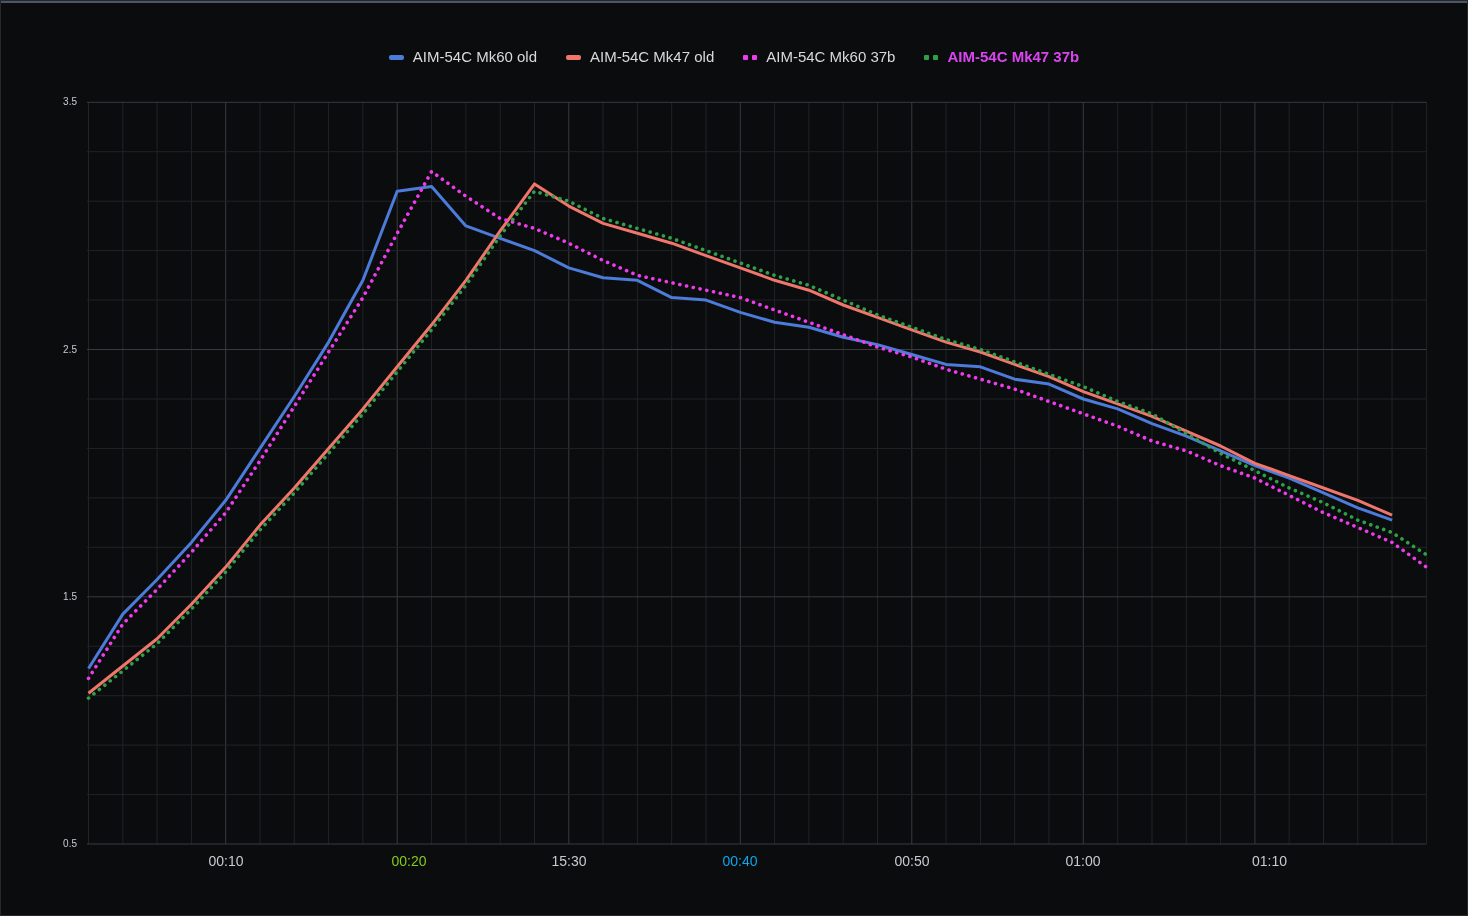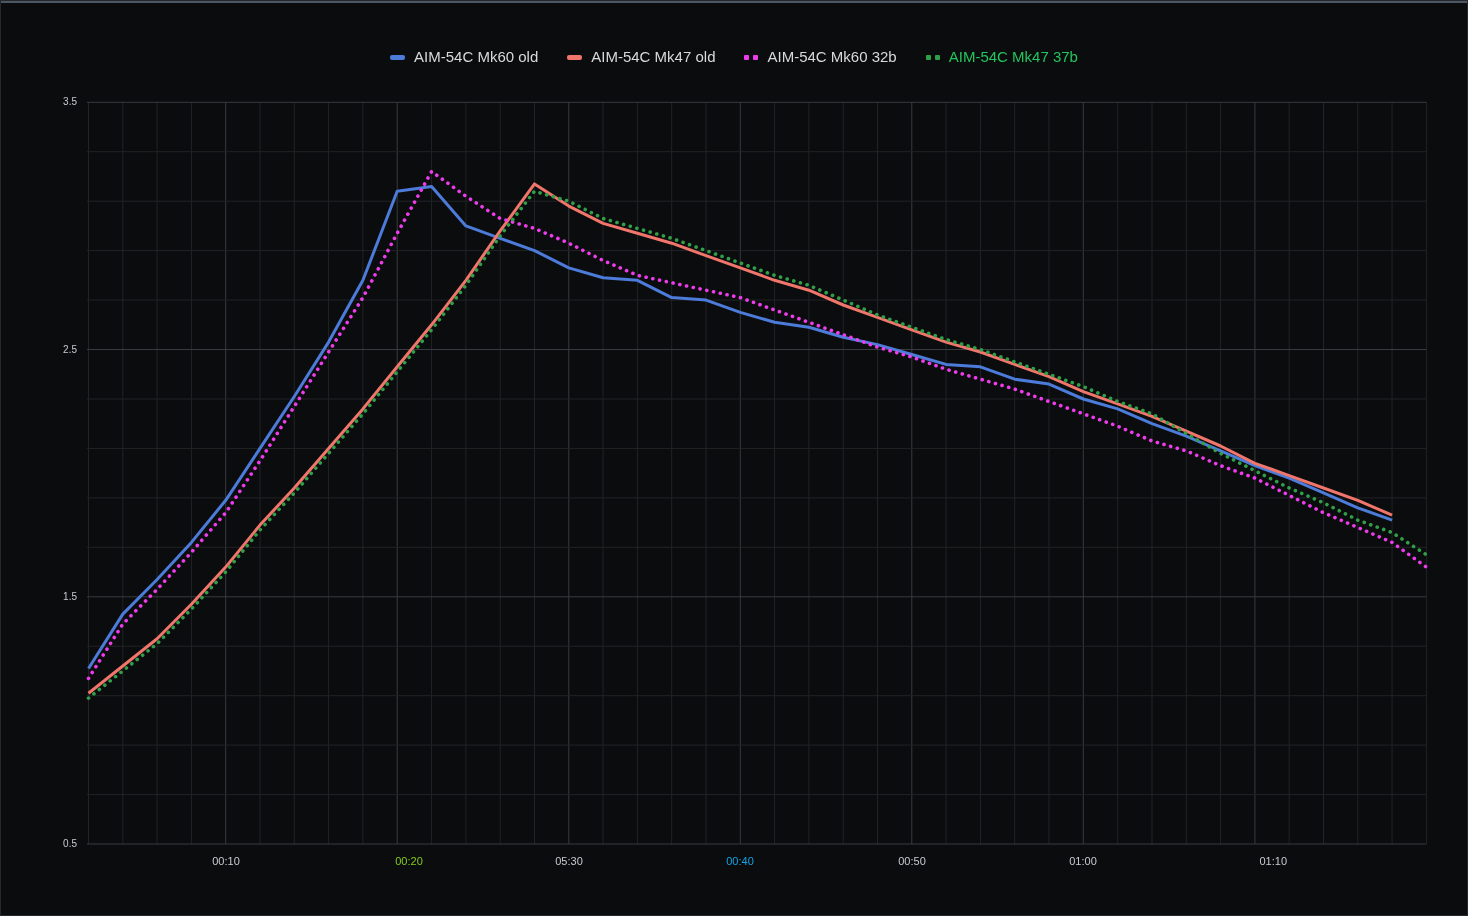--- a/index.html
+++ b/index.html
@@ -26,21 +26,21 @@
   .sw-dots{display:inline-flex;gap:4px;align-items:center;}
   .sw-dot{width:5px;height:5px;border-radius:1px;display:inline-block;}
   .legend-label{margin-left:9px;font-size:15px;line-height:20px;}
   svg#chart{position:absolute;left:0;top:0;}
   .ylab{
     position:absolute;width:40px;left:36px;height:18px;line-height:18px;
     text-align:right;font-size:10px;
   }
   .xlab{
     position:absolute;width:64px;height:18px;line-height:18px;top:851px;
-    text-align:center;font-size:11px;
+    text-align:center;font-size:14px;
   }
 </style>
 </head>
 <body>
 
 <div class="top-accent" style="background: rgb(75, 87, 99);"></div>
 
 <div class="panel">
   <div class="legend" id="legend">
       <div class="legend-item">
@@ -49,28 +49,28 @@
       </div>
       <div class="legend-item">
         <span class="sw-solid" style="background: rgb(240, 117, 107);"></span>
         <span class="legend-label" style="color: rgb(216, 217, 218);">AIM-54C Mk47 old</span>
       </div>
       <div class="legend-item">
         <span class="sw-dots">
           <span class="sw-dot" style="background: rgb(238, 60, 236);"></span>
           <span class="sw-dot" style="background: rgb(238, 60, 236);"></span>
         </span>
-        <span class="legend-label" style="color: rgb(216, 217, 218);">AIM-54C Mk60 32b</span>
+        <span class="legend-label" style="color: rgb(216, 217, 218);">AIM-54C Mk60 37b</span>
       </div>
       <div class="legend-item">
         <span class="sw-dots">
           <span class="sw-dot" style="background: rgb(47, 160, 71);"></span>
           <span class="sw-dot" style="background: rgb(47, 160, 71);"></span>
         </span>
-        <span class="legend-label" style="color: #22c55e;">AIM-54C Mk47 37b</span>
+        <span class="legend-label" style="color: #d946ef; font-weight: bold;">AIM-54C Mk47 37b</span>
       </div>
     </div>
   <svg id="chart" width="1468" height="916" viewBox="0 0 1468 916">
       <line x1="87.5" y1="101.3" x2="87.5" y2="843" stroke="#212326" stroke-width="1"></line>
       <line x1="121.8" y1="101.3" x2="121.8" y2="843" stroke="#212326" stroke-width="1"></line>
       <line x1="156.1" y1="101.3" x2="156.1" y2="843" stroke="#212326" stroke-width="1"></line>
       <line x1="190.4" y1="101.3" x2="190.4" y2="843" stroke="#212326" stroke-width="1"></line>
       <line x1="224.7" y1="101.3" x2="224.7" y2="843" stroke="#383b3f" stroke-width="1"></line>
       <line x1="259.0" y1="101.3" x2="259.0" y2="843" stroke="#212326" stroke-width="1"></line>
       <line x1="293.3" y1="101.3" x2="293.3" y2="843" stroke="#212326" stroke-width="1"></line>
@@ -130,19 +130,19 @@
     </svg>
   <div id="ylabels">
       <div class="ylab" style="top: 92px; color: rgb(201, 202, 209);">3.5</div>
       <div class="ylab" style="top: 340px; color: rgb(201, 202, 209);">2.5</div>
       <div class="ylab" style="top: 587px; color: rgb(201, 202, 209);">1.5</div>
       <div class="ylab" style="top: 834px; color: rgb(201, 202, 209);">0.5</div>
     </div>
   <div id="xlabels">
       <div class="xlab" style="left: 193px; color: rgb(201, 202, 209);">00:10</div>
       <div class="xlab" style="left: 376px; color: #84cc16;">00:20</div>
-      <div class="xlab" style="left: 536px; color: rgb(201, 202, 209);">05:30</div>
+      <div class="xlab" style="left: 536px; color: rgb(201, 202, 209);">15:30</div>
       <div class="xlab" style="left: 707px; color: #0ea5e9;">00:40</div>
       <div class="xlab" style="left: 879px; color: rgb(201, 202, 209);">00:50</div>
       <div class="xlab" style="left: 1050px; color: rgb(201, 202, 209);">01:00</div>
       <div class="xlab" style="left: 1222px; color: rgb(201, 202, 209); text-align: right;">01:10</div>
     </div>
 </div>
 
 </body></html>

